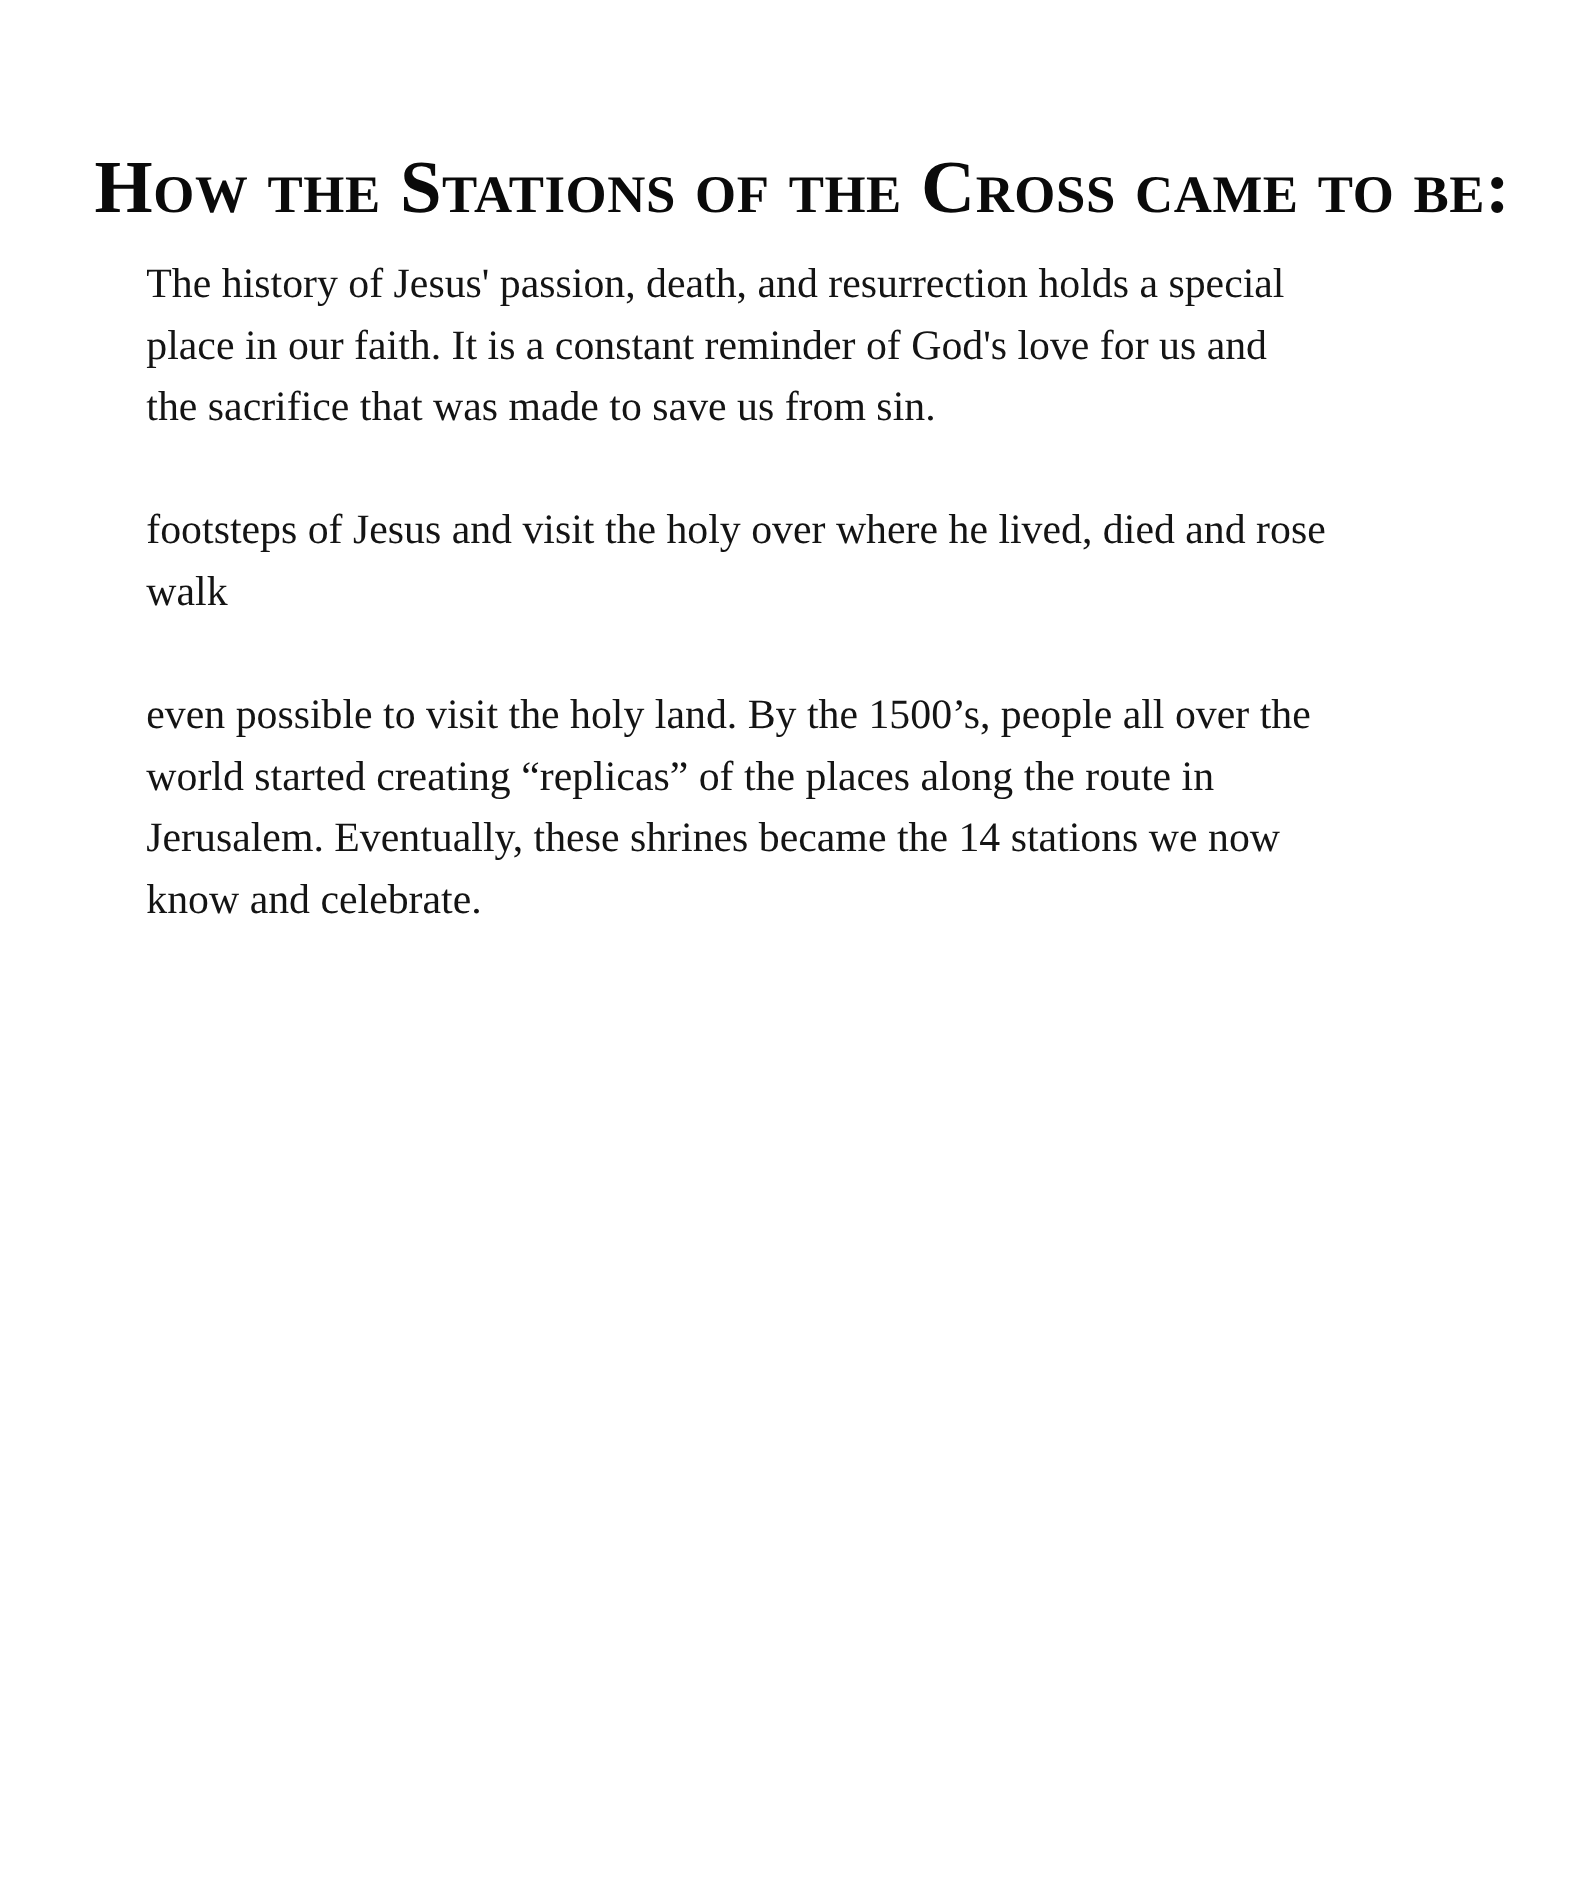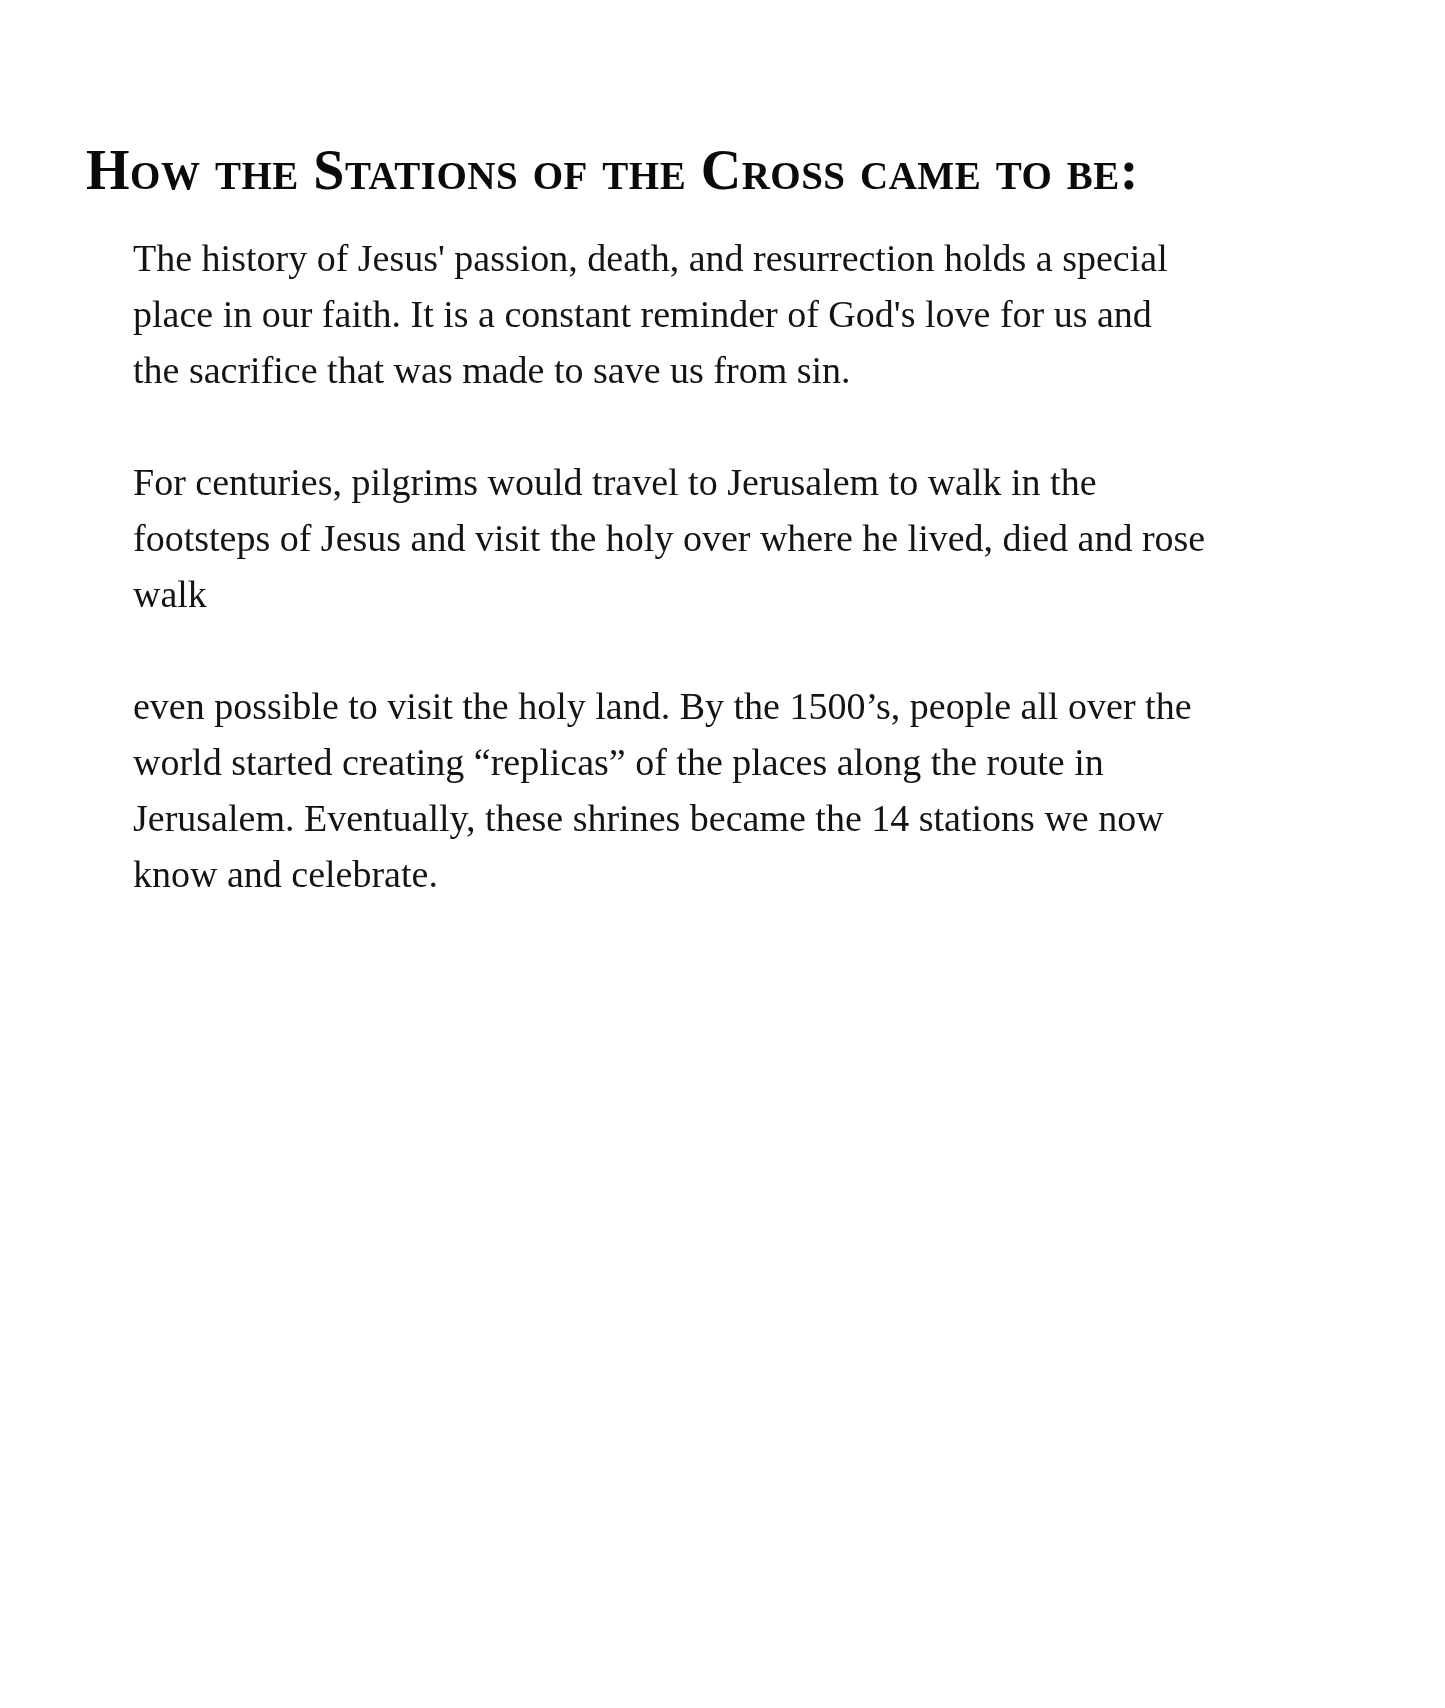--- a/index.html
+++ b/index.html
@@ -15,21 +15,21 @@
       color: #111111;
     }
     .heading {
       position: absolute;
       left: 86px;
       top: 138px;
       margin: 0;
       font-family: "Liberation Serif", "DejaVu Serif", serif;
       font-weight: bold;
       font-variant: small-caps;
-      font-size: 56px;
+      font-size: 68px;
       line-height: 64px;
       letter-spacing: 0.5px;
       white-space: nowrap;
       color: #0a0a0a;
     }
     .body-text {
       position: absolute;
       left: 133px;
       top: 230px;
       width: 1180px;
@@ -51,21 +51,20 @@
 
 <h1 class="heading">How the Stations of the Cross came to be:</h1>
 
 <div class="body-text">
   <p class="para">
     <span class="line">The history of Jesus' passion, death, and resurrection holds a special</span>
     <span class="line">place in our faith. It is a constant reminder of God's love for us and</span>
     <span class="line">the sacrifice that was made to save us from sin.</span>
   </p>
   <p class="para">
-    <span class="line">For centuries, pilgrims would travel to Jerusalem to walk in the</span>
     <span class="line">footsteps of Jesus and visit the holy over where he lived, died and rose</span>
     <span class="line">walk</span>
   </p>
   <p class="para">
     <span class="line">even possible to visit the holy land. By the 1500’s, people all over the</span>
     <span class="line">world started creating “replicas” of the places along the route in</span>
     <span class="line">Jerusalem. Eventually, these shrines became the 14 stations we now</span>
     <span class="line">know and celebrate.</span>
   </p>
 </div>

